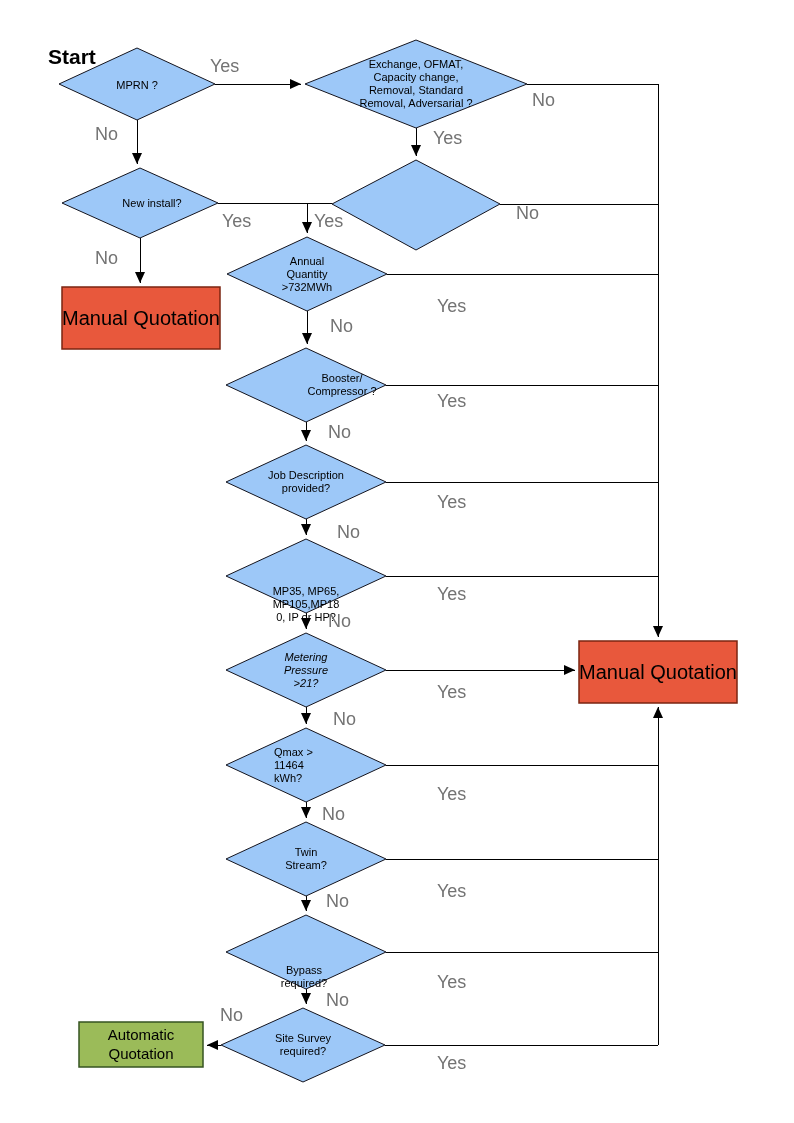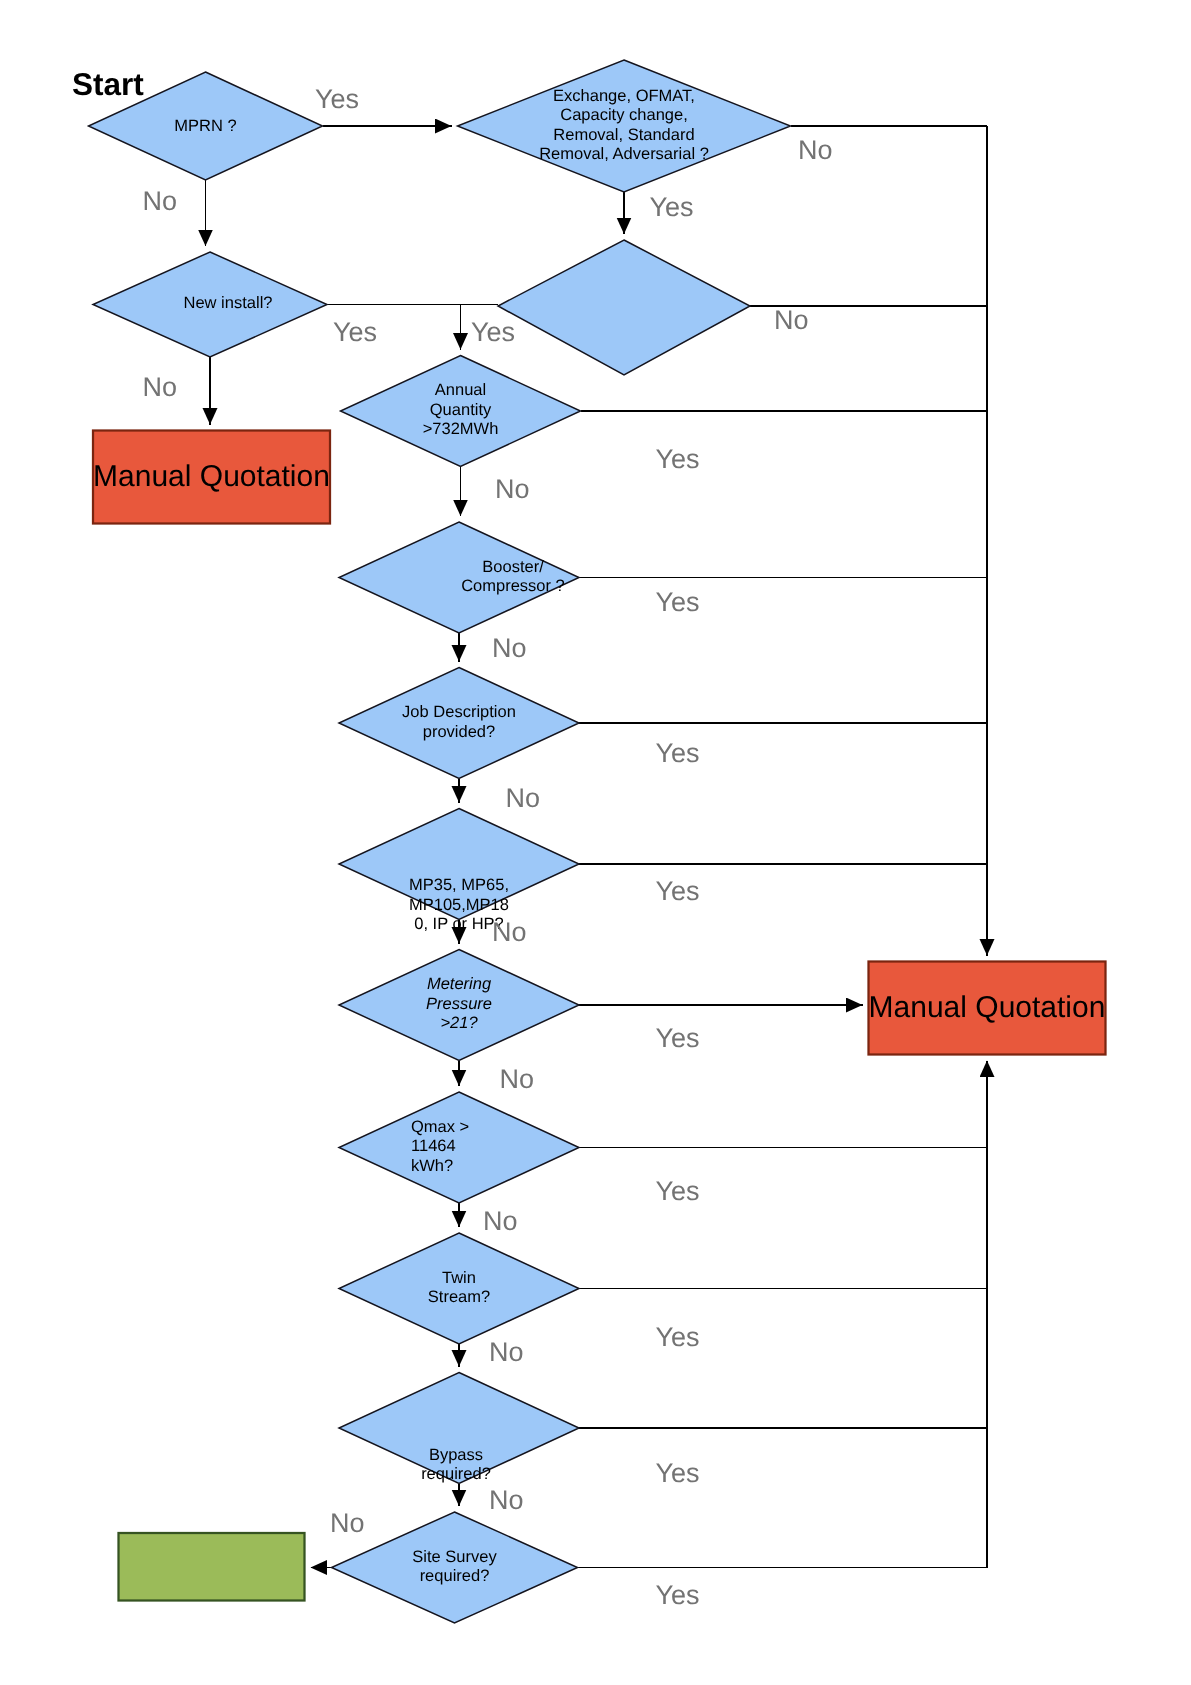--- a/index.html
+++ b/index.html
@@ -90,20 +90,21 @@
   <div class="node-label" style="left:306px;top:482px;width:80px;">Job Description provided?</div>
   <div class="node-label" style="left:306px;top:604px;width:72px;">MP35, MP65, MP105,MP180, IP or HP?</div>
   <div class="node-label" style="left:306px;top:670px;width:66px;font-style:italic;">Metering Pressure &gt;21?</div>
   <div class="node-label align-left" style="left:304px;top:765px;width:60px;">Qmax &gt; 11464 kWh?</div>
   <div class="node-label" style="left:306px;top:859px;width:64px;">Twin Stream?</div>
   <div class="node-label" style="left:304px;top:952px;width:70px;margin-top:25px;">Bypass required?</div>
   <div class="node-label" style="left:303px;top:1045px;width:62px;">Site Survey required?</div>
 
   <div class="box-label manual" style="left:62px;top:287px;width:158px;height:62px;">Manual Quotation</div>
   <div class="box-label manual" style="left:579px;top:641px;width:158px;height:62px;">Manual Quotation</div>
+  <div class="box-label auto" style="left:79px;top:1022px;width:124px;height:45px;">Automatic Quotation</div>
 
   <div class="edge-label" style="left:210px;top:56px;">Yes</div>
   <div class="edge-label" style="left:95px;top:124px;">No</div>
   <div class="edge-label" style="left:532px;top:90px;">No</div>
   <div class="edge-label" style="left:433px;top:128px;">Yes</div>
   <div class="edge-label" style="left:95px;top:248px;">No</div>
   <div class="edge-label" style="left:222px;top:211px;">Yes</div>
   <div class="edge-label" style="left:314px;top:211px;">Yes</div>
   <div class="edge-label" style="left:516px;top:203px;">No</div>
   <div class="edge-label" style="left:330px;top:316px;">No</div>

